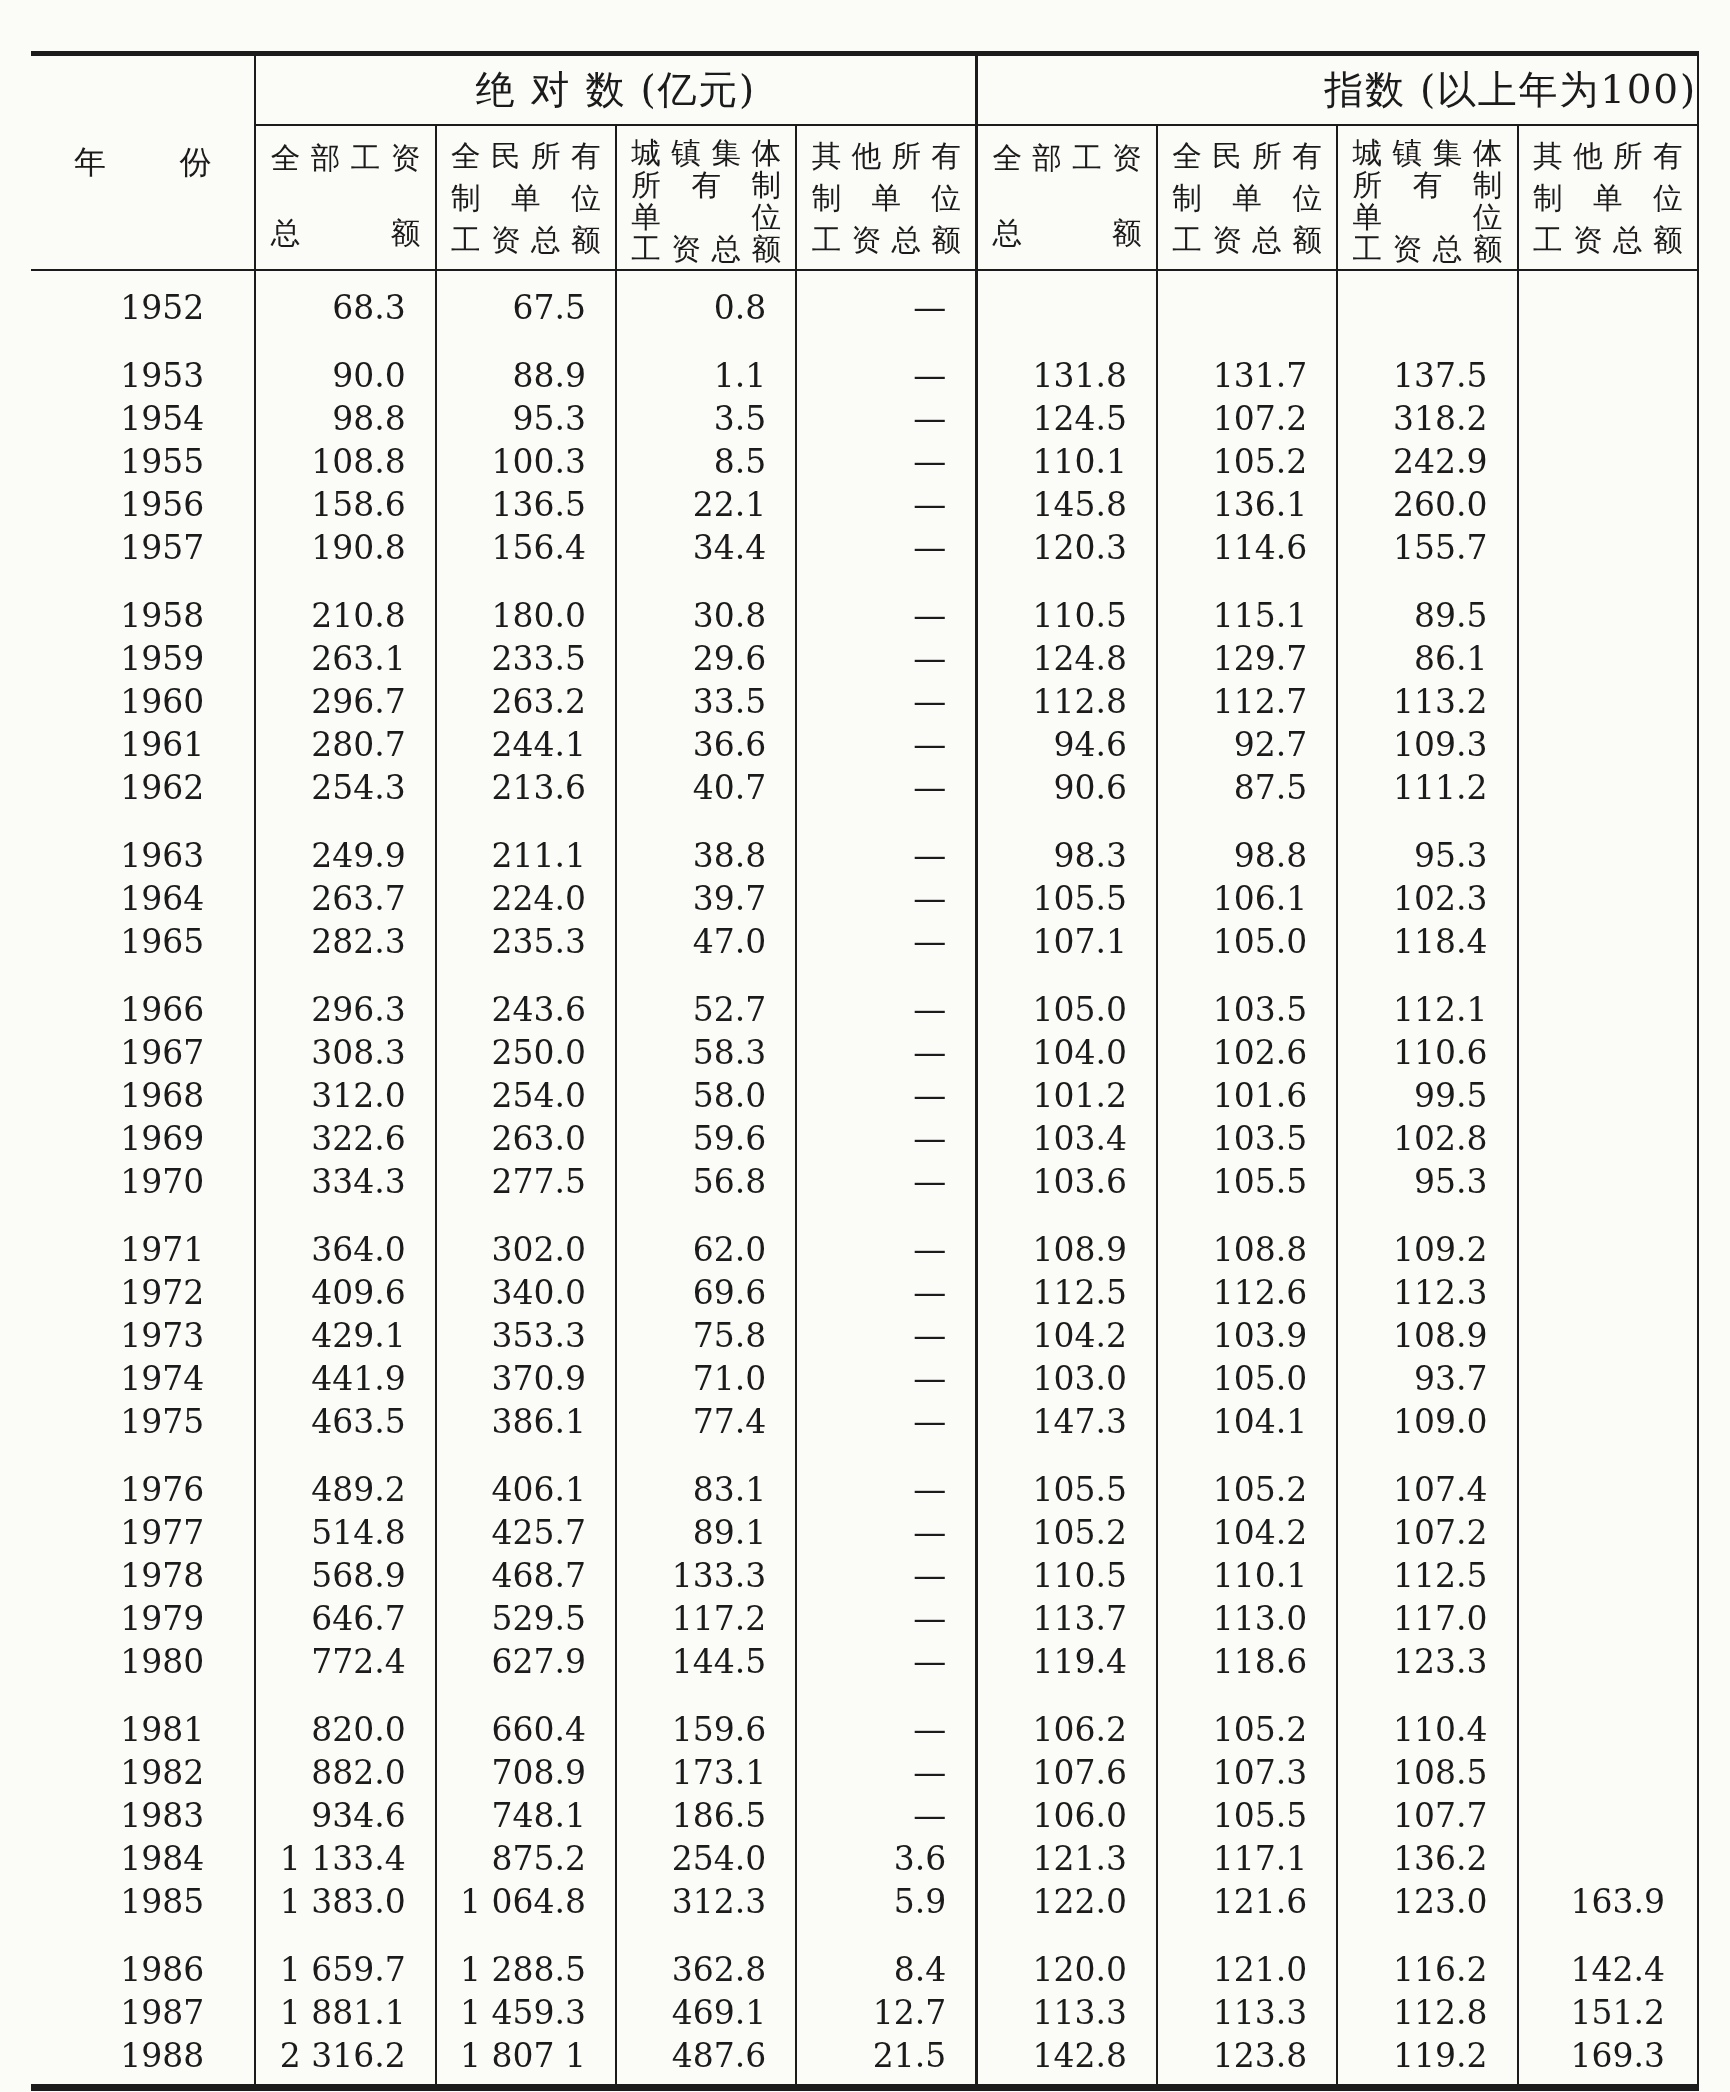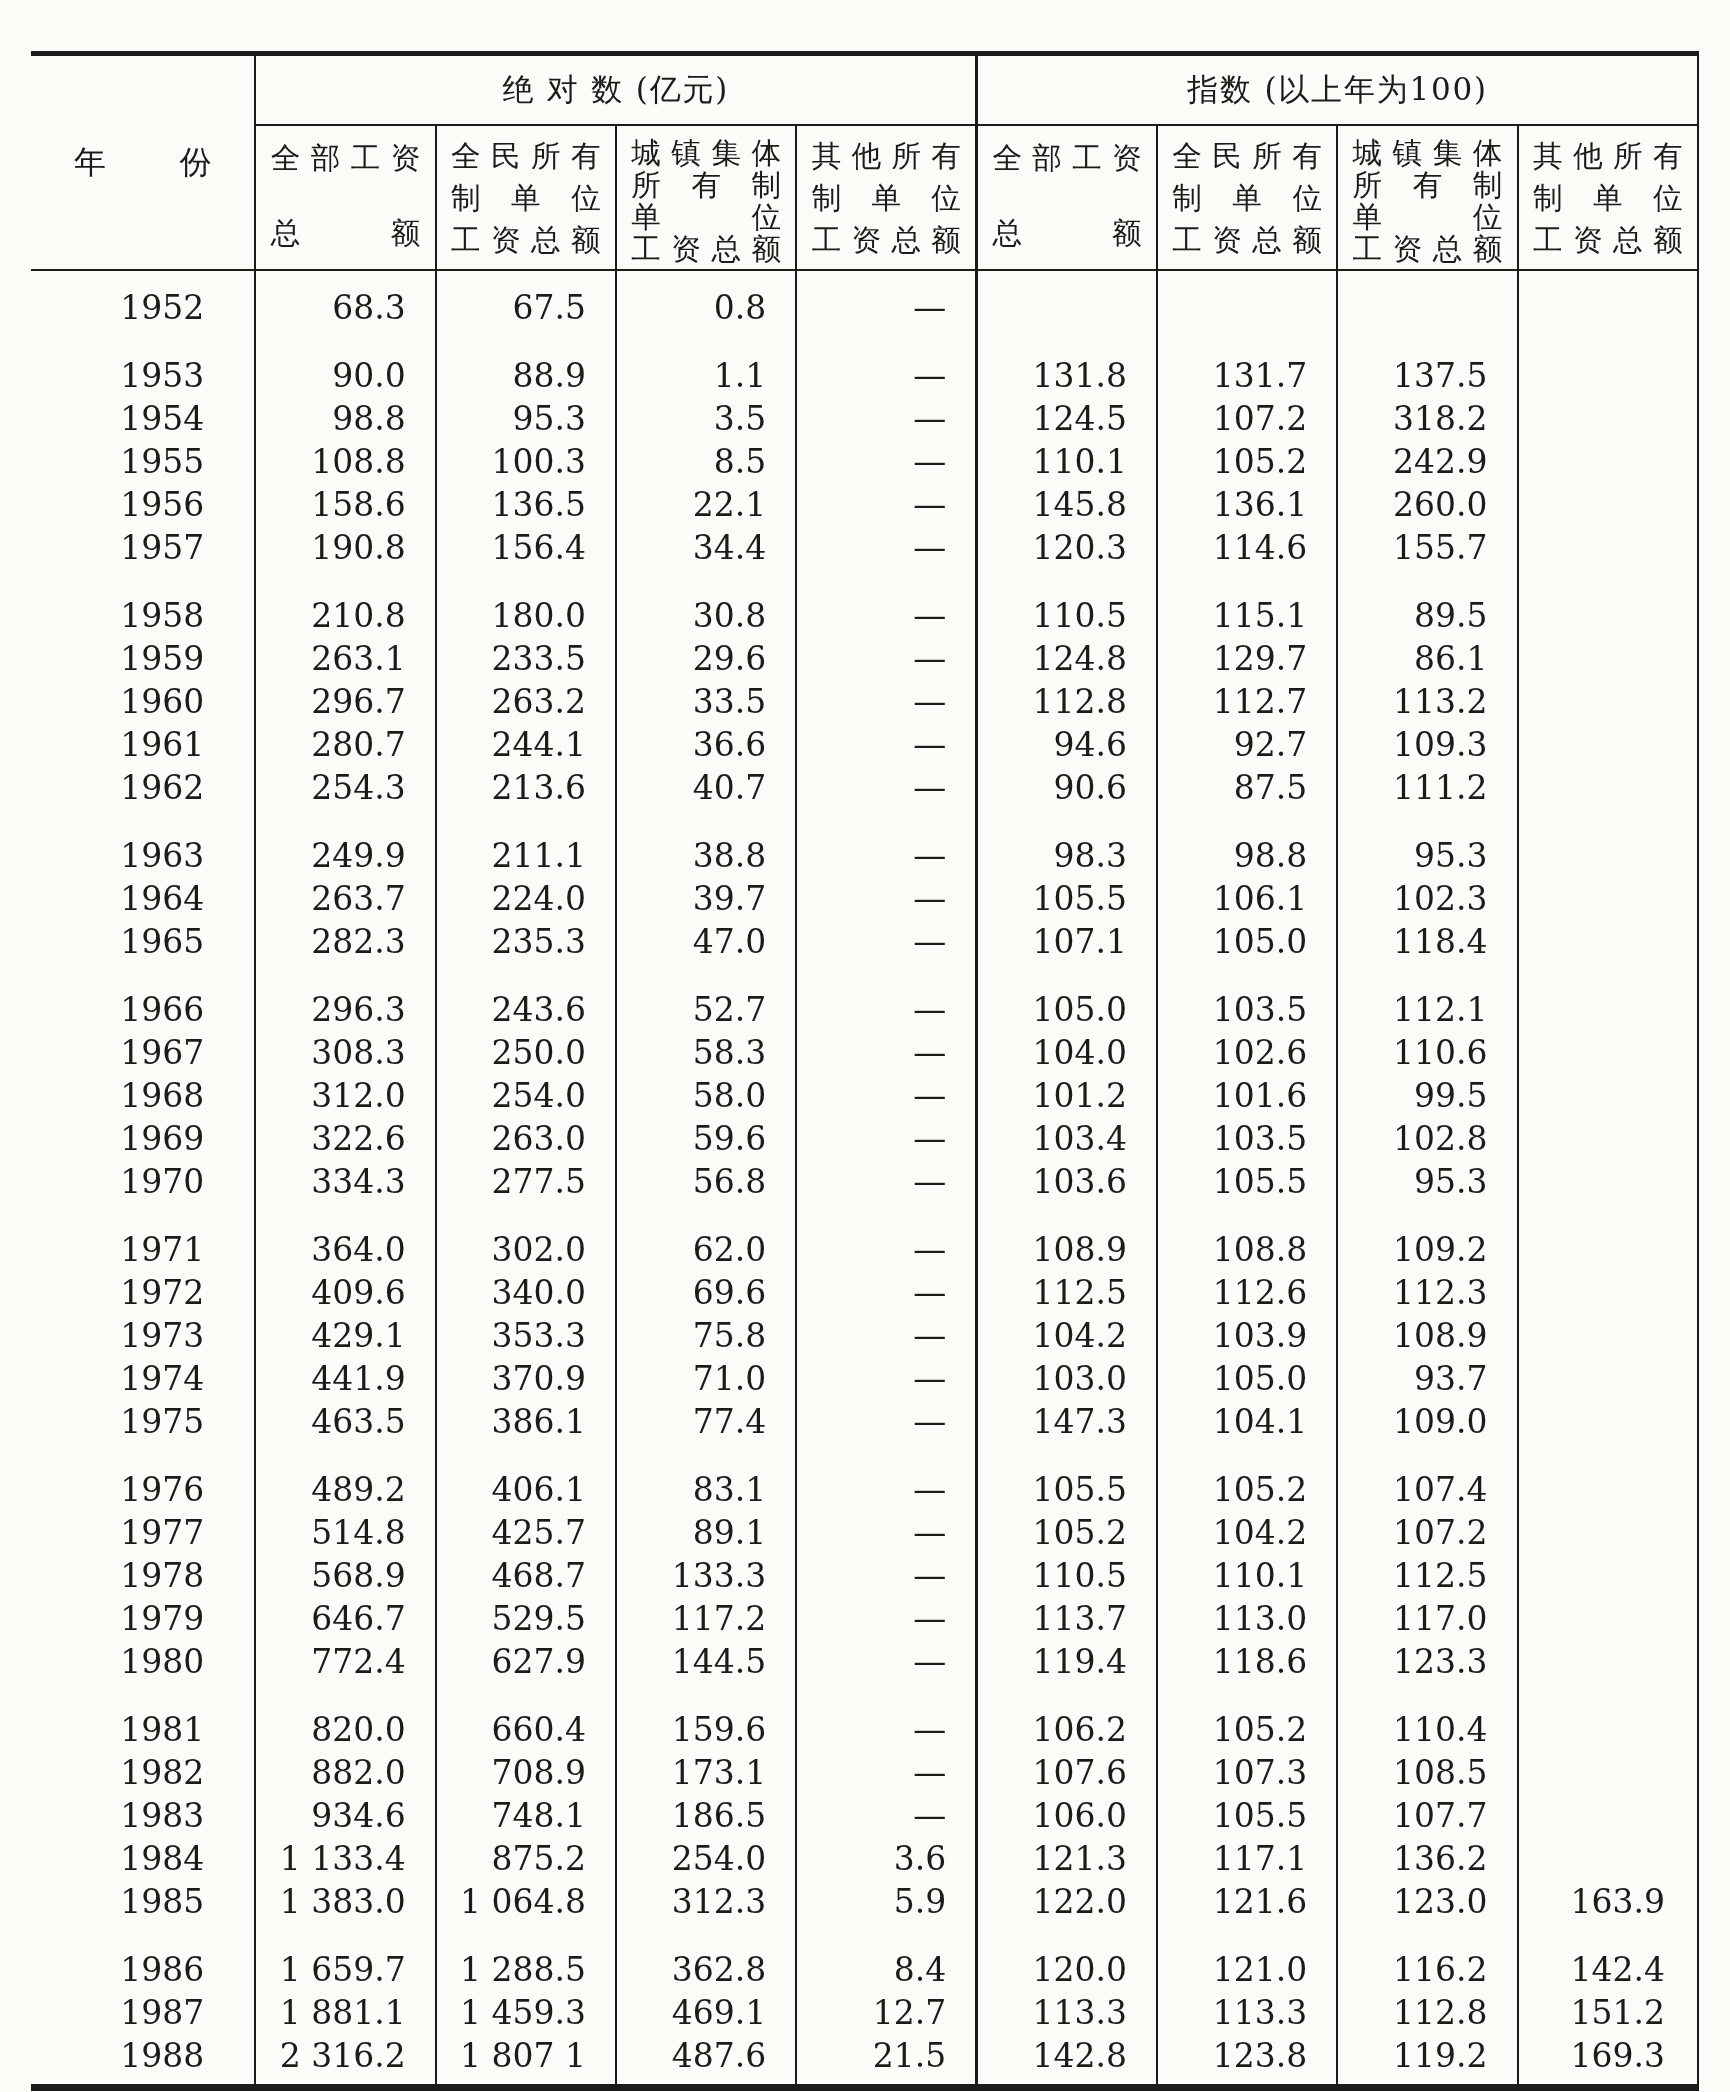--- a/index.html
+++ b/index.html
@@ -34,26 +34,26 @@
 
   th.year-head {
     vertical-align:middle;
     font-size:32px;
     border-bottom:2.7px solid #1b1b1b;
   }
   th.year-head .jwrap { padding:0 43px; }
 
   th.group {
     text-align:center;
-    font-size:31px;
+    font-size:39px;
     letter-spacing:1.8px;
     border-bottom:2.7px solid #1b1b1b;
     border-left:2.7px solid #1b1b1b;
   }
-  th.group.g-idx { border-left:3.6px solid #1b1b1b; border-right:2.7px solid #1b1b1b; }
+  th.group.g-idx { border-left:3.6px solid #1b1b1b; border-right:2.7px solid #1b1b1b;text-align:right; }
 
   th.sub {
     border-left:2.7px solid #1b1b1b;
     border-bottom:2.7px solid #1b1b1b;
     font-size:29.6px;
     vertical-align:middle;
   }
   th.sub.gdiv { border-left-width:3.6px; }
   th.sub.last { border-right:2.7px solid #1b1b1b; }
   .subwrap {

